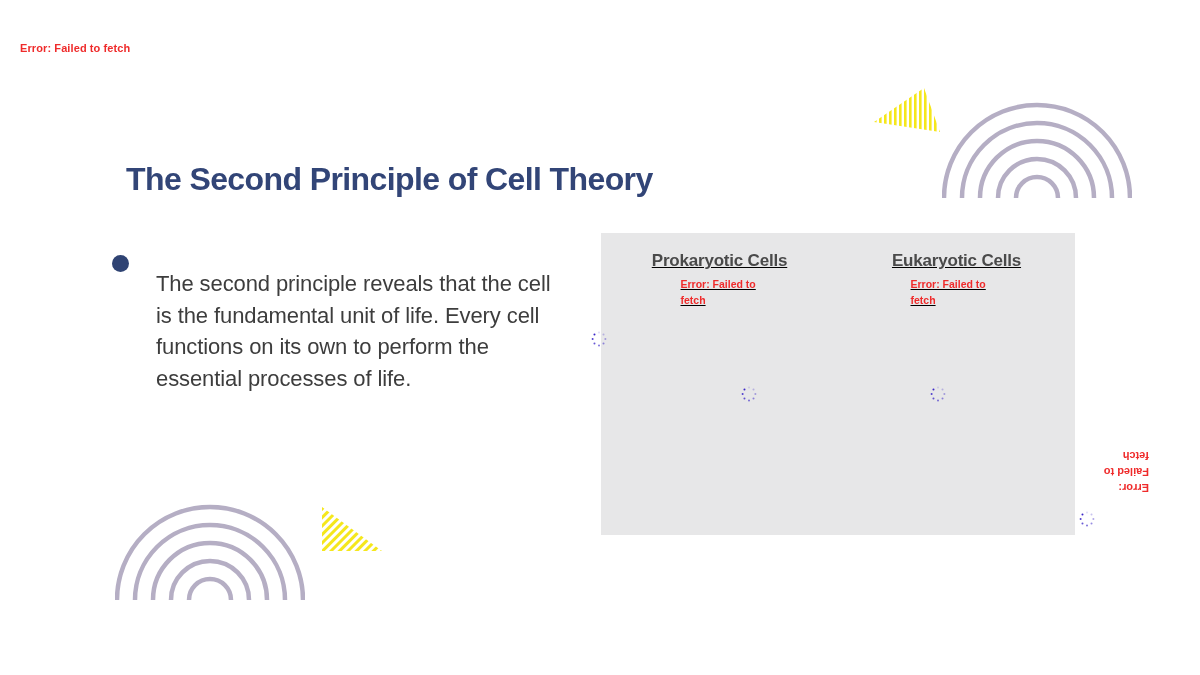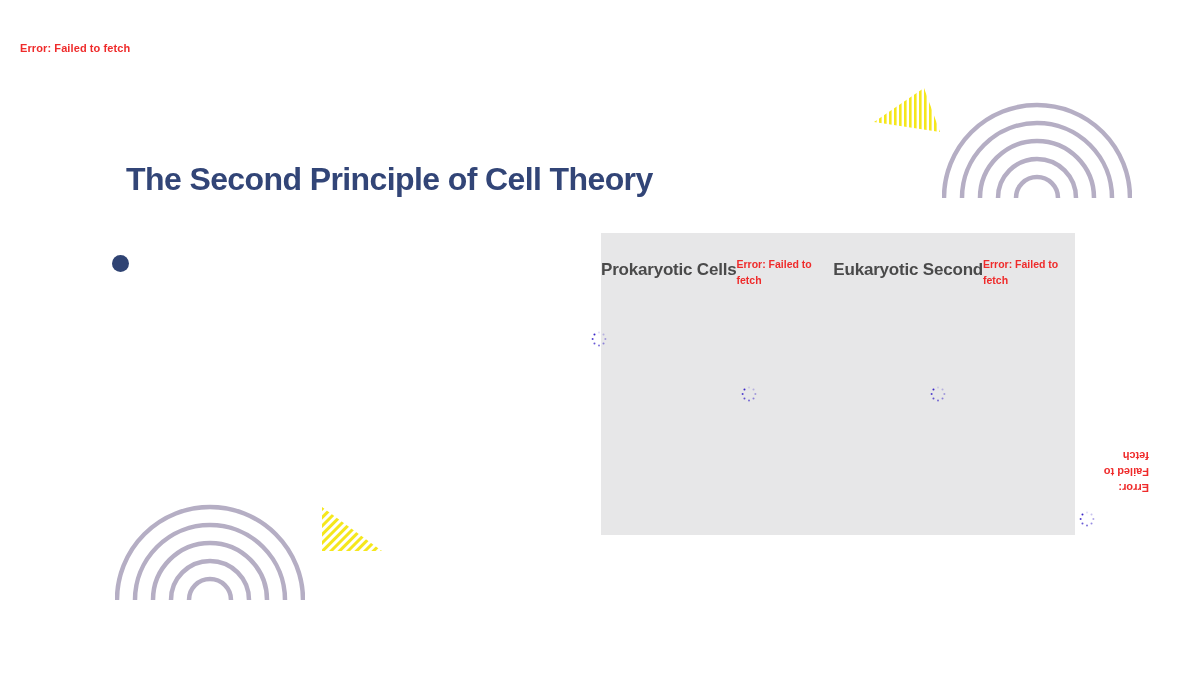--- a/index.html
+++ b/index.html
@@ -93,21 +93,23 @@
   .panel-cols {
     position: absolute;
     left: 0;
     top: 18px;
     width: 100%;
     display: flex;
   }
   .panel-col {
     flex: 1 1 50%;
     display: flex;
+    flex-direction: column;
     align-items: center;
+    text-decoration: underline;
   }
   .col-heading {
     font-size: 17px;
     font-weight: 700;
     color: #4a4a4a;
     letter-spacing: -0.2px;
     white-space: nowrap;
   }
   .col-error {
     margin-top: 5px;
@@ -196,32 +198,33 @@
       <rect x="0" y="0" width="3" height="6" fill="#f5e71c"></rect>
     </pattern>
   </defs>
   <polygon points="0,0 60,44 0,44" fill="url(#stripesD)"></polygon>
 </svg>
 
 <h1 class="slide-title">The Second Principle of Cell Theory</h1>
 
 <div class="bullet-block">
   <span class="bullet-dot"></span>
+  <p class="bullet-text">The second principle reveals that the cell is the fundamental unit of life. Every cell functions on its own to perform the essential processes of life.</p>
 </div>
 
 <div class="panel">
   <div class="panel-cols">
 
     <div class="panel-col">
       <div class="col-heading">Prokaryotic Cells</div>
       <div class="col-error">Error: Failed to fetch</div>
     </div>
 
     <div class="panel-col">
-      <div class="col-heading">Eukaryotic Second</div>
+      <div class="col-heading">Eukaryotic Cells</div>
       <div class="col-error wide">Error: Failed to fetch</div>
     </div>
 
   </div>
 </div>
 
 <div class="spinner sp-edge-left">
     <i style="transform: translate(0px, -6.4px); opacity: 0.16;"></i>
     <i style="transform: translate(4.53px, -4.53px); opacity: 0.28;"></i>
     <i style="transform: translate(6.4px, 0px); opacity: 0.4;"></i>

